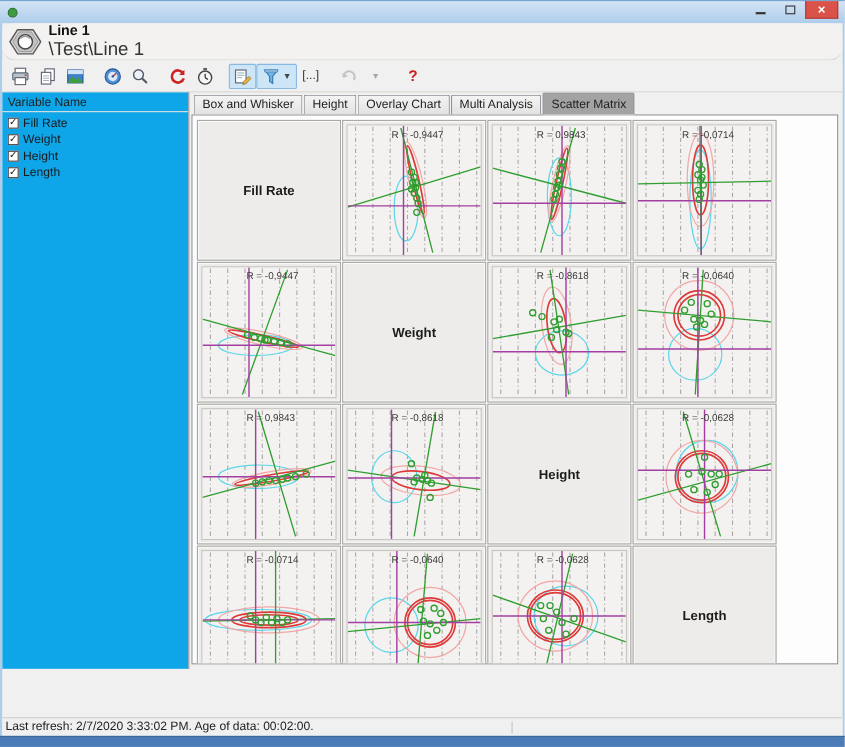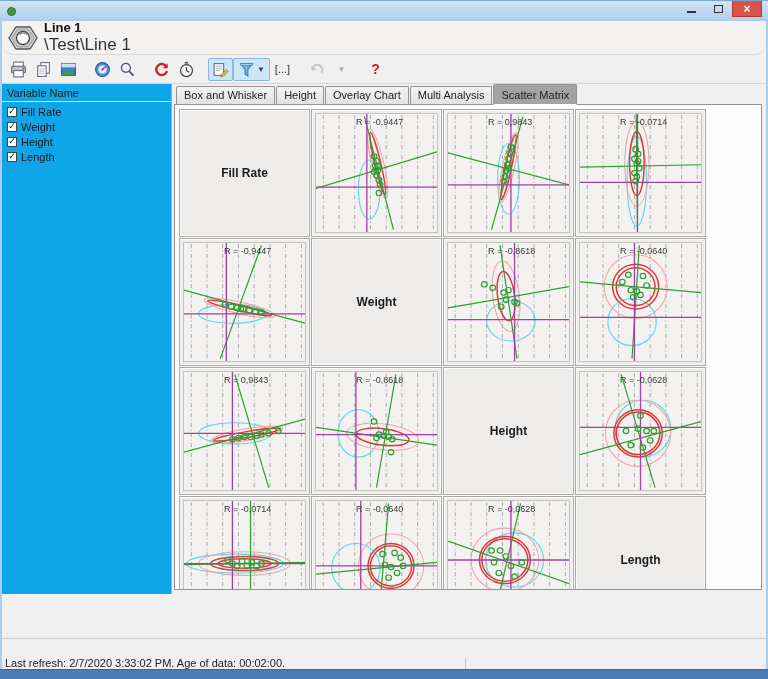--- a/index.html
+++ b/index.html
@@ -55,21 +55,21 @@
 
   
   .matrix { display:grid; grid-template-columns:repeat(4,131px); grid-auto-rows:128px; gap:1px; margin:4px; width:527px; }
   .mcell { position:relative; background:#edecea; border:1px solid #a9a8a5; box-shadow:inset 0 0 0 1px #fafaf8; }
   .mcell.diag { display:flex; align-items:center; justify-content:center; font-weight:bold; font-size:12px; color:#1b1b1b; }
   .plotbox { position:absolute; inset:3px; border:1px solid #c6c5c2; background:#f3f2f0; overflow:hidden; }
   .plotbox svg { position:absolute; inset:0; width:100%; height:100%; }
   .rlabel { position:absolute; left:5px; top:3px; font-size:9px; color:#3a3a3a; z-index:2;padding-left:35px; }
 
   
-  .statusbar { height:31px; background:#f0f0f0; border-top:1px solid #cfcfcf; display:flex; align-items:flex-end; padding-left:3px; color:#222;margin-top:44px; }
+  .statusbar { height:17px; background:#f0f0f0; border-top:1px solid #cfcfcf; display:flex; align-items:center; padding-left:3px; color:#222;margin-top:44px; }
   .status-divider { width:1px; height:11px; background:#c4c4c4; margin-left:180px; }
   .bottomband { height:10px; background:#4b7cb8; border-top:1px solid #3d6699; }
 </style>
 </head>
 <body>
 
 <div class="window">
 
   <div class="titlebar">
     <div class="win-dot"></div>

